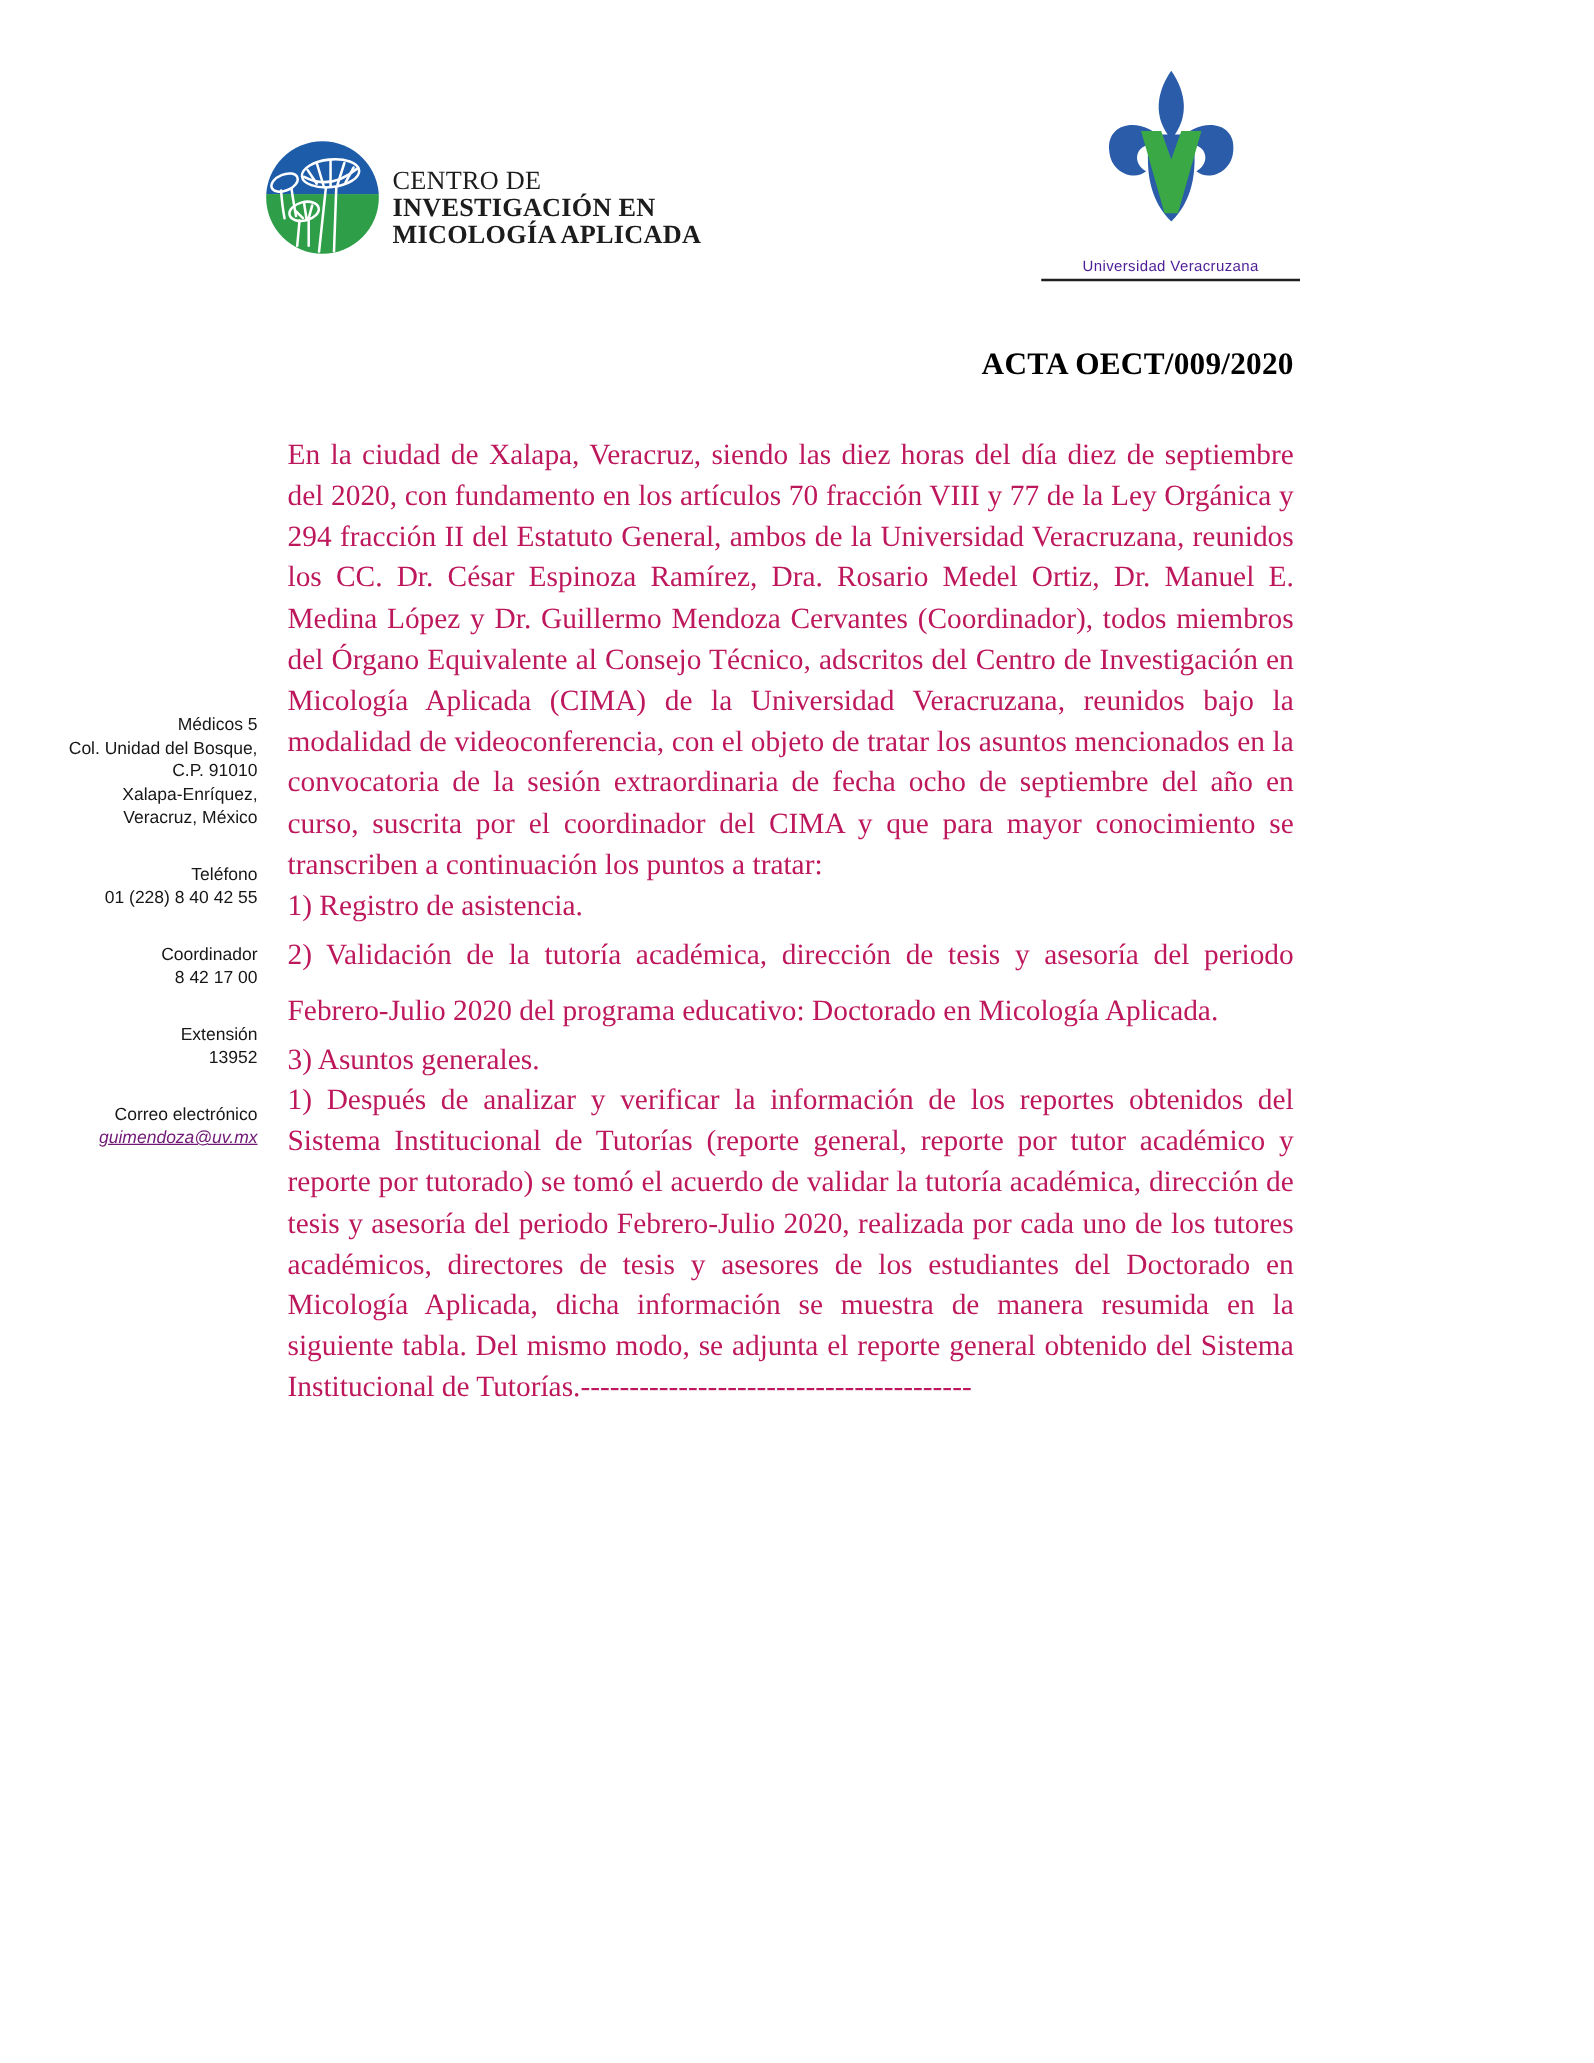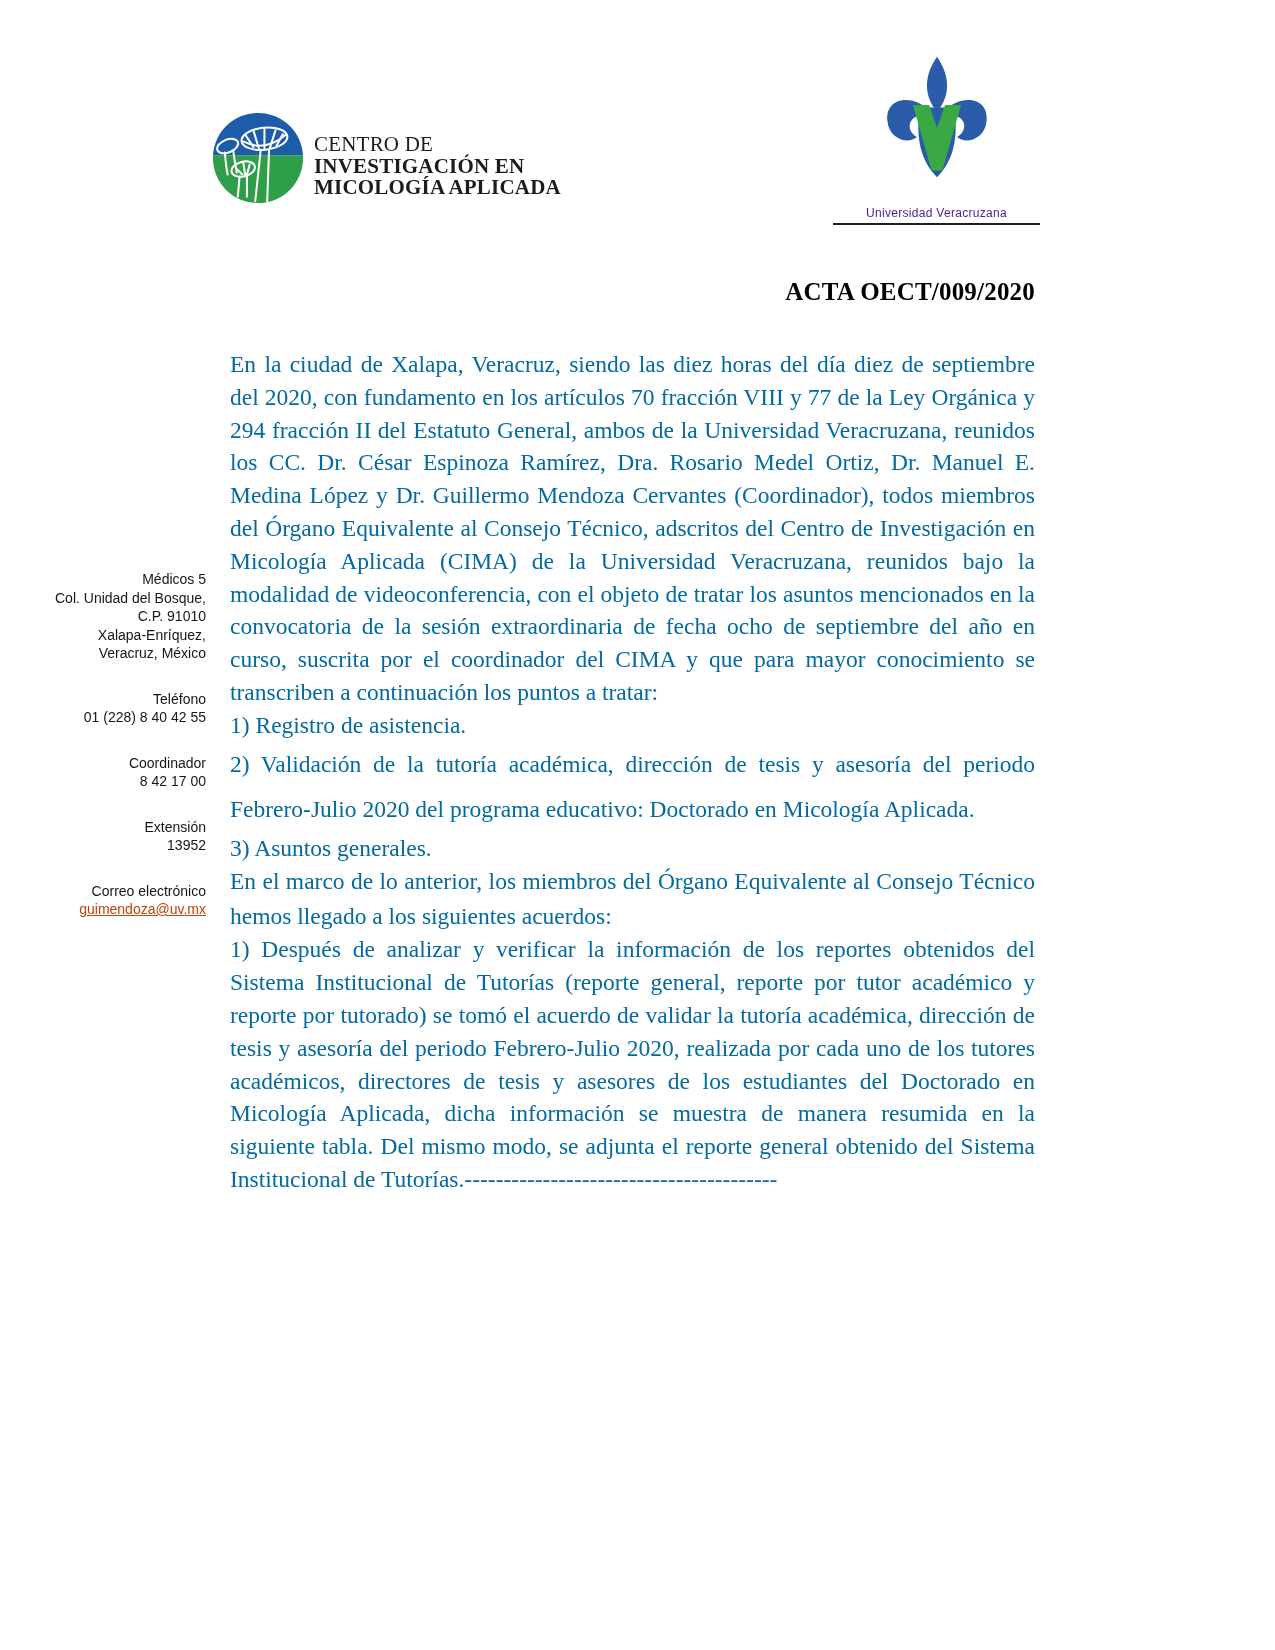--- a/index.html
+++ b/index.html
@@ -23,25 +23,25 @@
 
   
   .doc-title { position:absolute; top:278px; left:230px; width:805px; text-align:right;
                font-size:25px; font-weight:700; letter-spacing:0.2px; }
 
   
   .sidebar { position:absolute; left:48px; top:570px; width:158px; text-align:right;
              font-family:"Liberation Sans", sans-serif; font-size:14px; line-height:18.5px; color:#161616; }
   .sidebar .group { margin-bottom:27px; }
   .sidebar .line { display:block; }
-  .email-link { color:#c2410c; text-decoration:underline; }
+  .email-link { color:#701a75; text-decoration:underline;font-style:italic; }
 
   
   .main { position:absolute; left:230px; top:348px; width:805px;
-          font-size:23.5px; line-height:32.8px; text-align:justify; color:#0369a1; }
+          font-size:23.5px; line-height:32.8px; text-align:justify; color:#be185d; }
   .main p { margin:0; }
   .indent { margin-left:37px; }
   .item-1 { margin-top:13px; }
   .item-2 { margin-top:17px; line-height:45px; }
   .item-3 { margin-top:21px; }
   .para-2 { margin-top:35px; line-height:34.5px; }
   .agree-1 { margin-top:16px; word-break:break-word; }
 
   
   .footer { position:absolute; top:1463px; left:230px; width:805px; text-align:right;
@@ -122,21 +122,20 @@
       <span class="line">Correo electrónico</span>
       <a class="line email-link" href="#">guimendoza@uv.mx</a>
     </div>
   </div>
 
   <div class="main">
     <p>En la ciudad de Xalapa, Veracruz, siendo las diez horas del día diez de septiembre del 2020, con fundamento en los artículos 70 fracción VIII y 77 de la Ley Orgánica y 294 fracción II del Estatuto General, ambos de la Universidad Veracruzana, reunidos los CC. Dr. César Espinoza Ramírez, Dra. Rosario Medel Ortiz, Dr. Manuel E. Medina López y Dr. Guillermo Mendoza Cervantes (Coordinador), todos miembros del Órgano Equivalente al Consejo Técnico, adscritos del Centro de Investigación en Micología Aplicada (CIMA) de la Universidad Veracruzana, reunidos bajo la modalidad de videoconferencia, con el objeto de tratar los asuntos mencionados en la convocatoria de la sesión extraordinaria de fecha ocho de septiembre del año en curso, suscrita por el coordinador del CIMA y que para mayor conocimiento se transcriben a continuación los puntos a tratar:</p>
     <p class="indent item-1">1) Registro de asistencia.</p>
     <p class="indent item-2">2) Validación de la tutoría académica, dirección de tesis y asesoría del periodo Febrero-Julio 2020 del programa educativo: Doctorado en Micología Aplicada.</p>
     <p class="indent item-3">3) Asuntos generales.</p>
-    <p class="para-2">En el marco de lo anterior, los miembros del Órgano Equivalente al Consejo Técnico hemos llegado a los siguientes acuerdos:</p>
     <p class="indent agree-1">1) Después de analizar y verificar la información de los reportes obtenidos del Sistema Institucional de Tutorías (reporte general, reporte por tutor académico y reporte por tutorado) se tomó el acuerdo de validar la tutoría académica, dirección de tesis y asesoría del periodo Febrero-Julio 2020, realizada por cada uno de los tutores académicos, directores de tesis y asesores de los estudiantes del Doctorado en Micología Aplicada, dicha información se muestra de manera resumida en la siguiente tabla. Del mismo modo, se adjunta el reporte general obtenido del Sistema Institucional de Tutorías.----------------------------------------</p>
   </div>
 
   <div class="footer">
     <span>Página</span>
     <span class="num">1</span>
     <span>de</span>
     <span class="num">2</span>
   </div>
 

